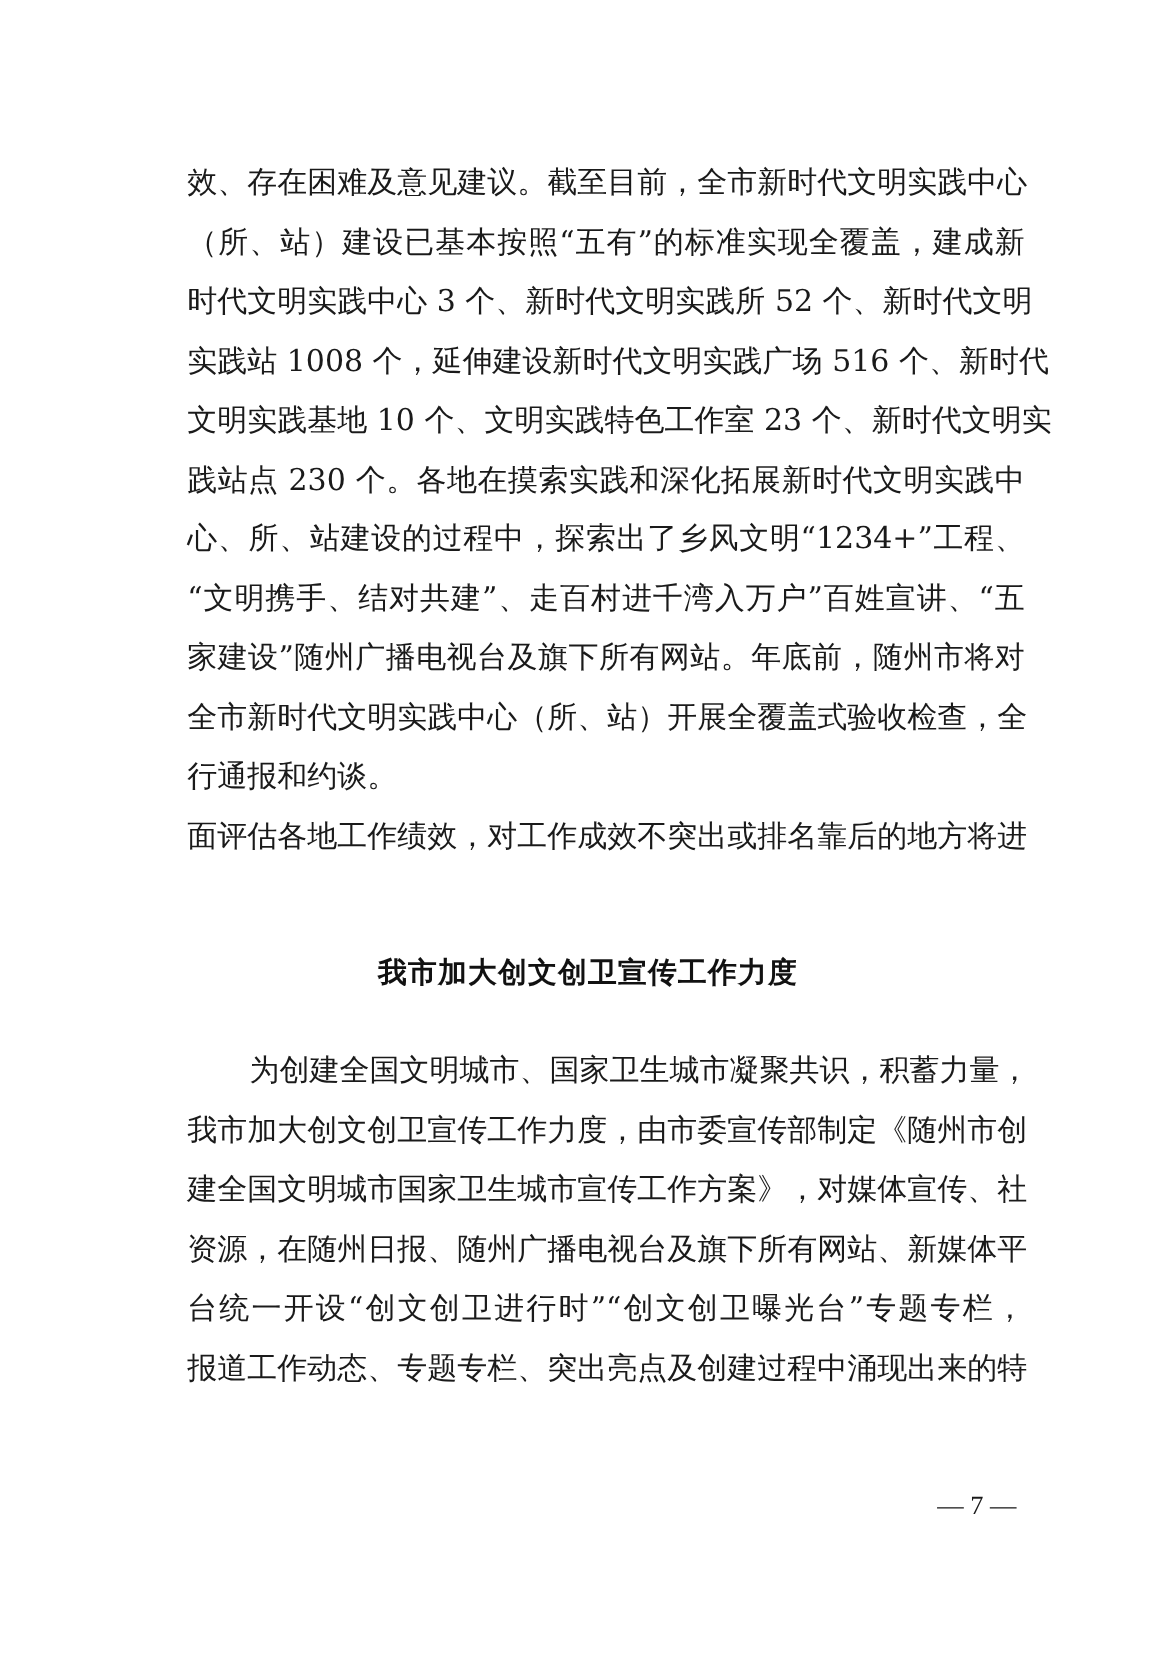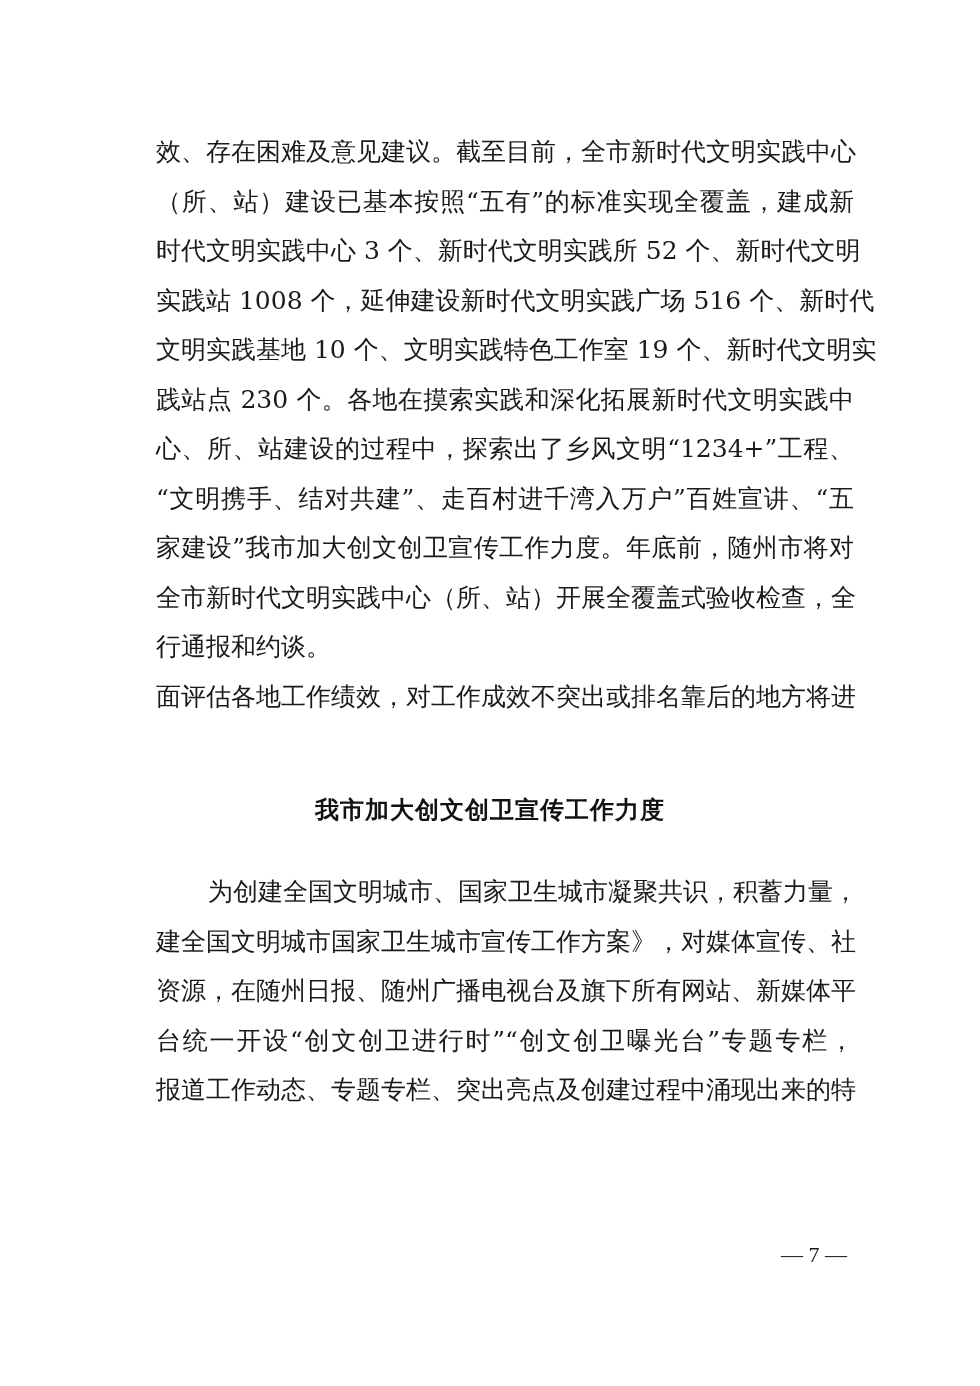--- a/index.html
+++ b/index.html
@@ -73,34 +73,35 @@
 </head>
 <body>
 
 <div class="page">
 
   <div class="text-block" id="para1">
     <div class="line">效、存在困难及意见建议。截至目前，全市新时代文明实践中心</div>
     <div class="line">（所、站）建设已基本按照“五有”的标准实现全覆盖，建成新</div>
     <div class="line">时代文明实践中心 3 个、新时代文明实践所 52 个、新时代文明</div>
     <div class="line">实践站 1008 个，延伸建设新时代文明实践广场 516 个、新时代</div>
-    <div class="line">文明实践基地 10 个、文明实践特色工作室 19 个、新时代文明实</div>
+    <div class="line">文明实践基地 10 个、文明实践特色工作室 23 个、新时代文明实</div>
     <div class="line">践站点 230 个。各地在摸索实践和深化拓展新时代文明实践中</div>
     <div class="line">心、所、站建设的过程中，探索出了乡风文明“1234+”工程、</div>
     <div class="line">“文明携手、结对共建”、走百村进千湾入万户”百姓宣讲、“五</div>
-    <div class="line">家建设”我市加大创文创卫宣传工作力度。年底前，随州市将对</div>
+    <div class="line">家建设”随州广播电视台及旗下所有网站。年底前，随州市将对</div>
     <div class="line">全市新时代文明实践中心（所、站）开展全覆盖式验收检查，全</div>
     <div class="line last">行通报和约谈。</div>
     <div class="line">面评估各地工作绩效，对工作成效不突出或排名靠后的地方将进</div>
   </div>
 
   <h2 class="section-title">我市加大创文创卫宣传工作力度</h2>
 
   <div class="text-block" id="para2">
     <div class="line indent">为创建全国文明城市、国家卫生城市凝聚共识，积蓄力量，</div>
+    <div class="line">我市加大创文创卫宣传工作力度，由市委宣传部制定《随州市创</div>
     <div class="line">建全国文明城市国家卫生城市宣传工作方案》，对媒体宣传、社</div>
     <div class="line">资源，在随州日报、随州广播电视台及旗下所有网站、新媒体平</div>
     <div class="line">台统一开设“创文创卫进行时”“创文创卫曝光台”专题专栏，</div>
     <div class="line">报道工作动态、专题专栏、突出亮点及创建过程中涌现出来的特</div>
   </div>
 
   <div class="page-number">— 7 —</div>
 
 </div>
 

